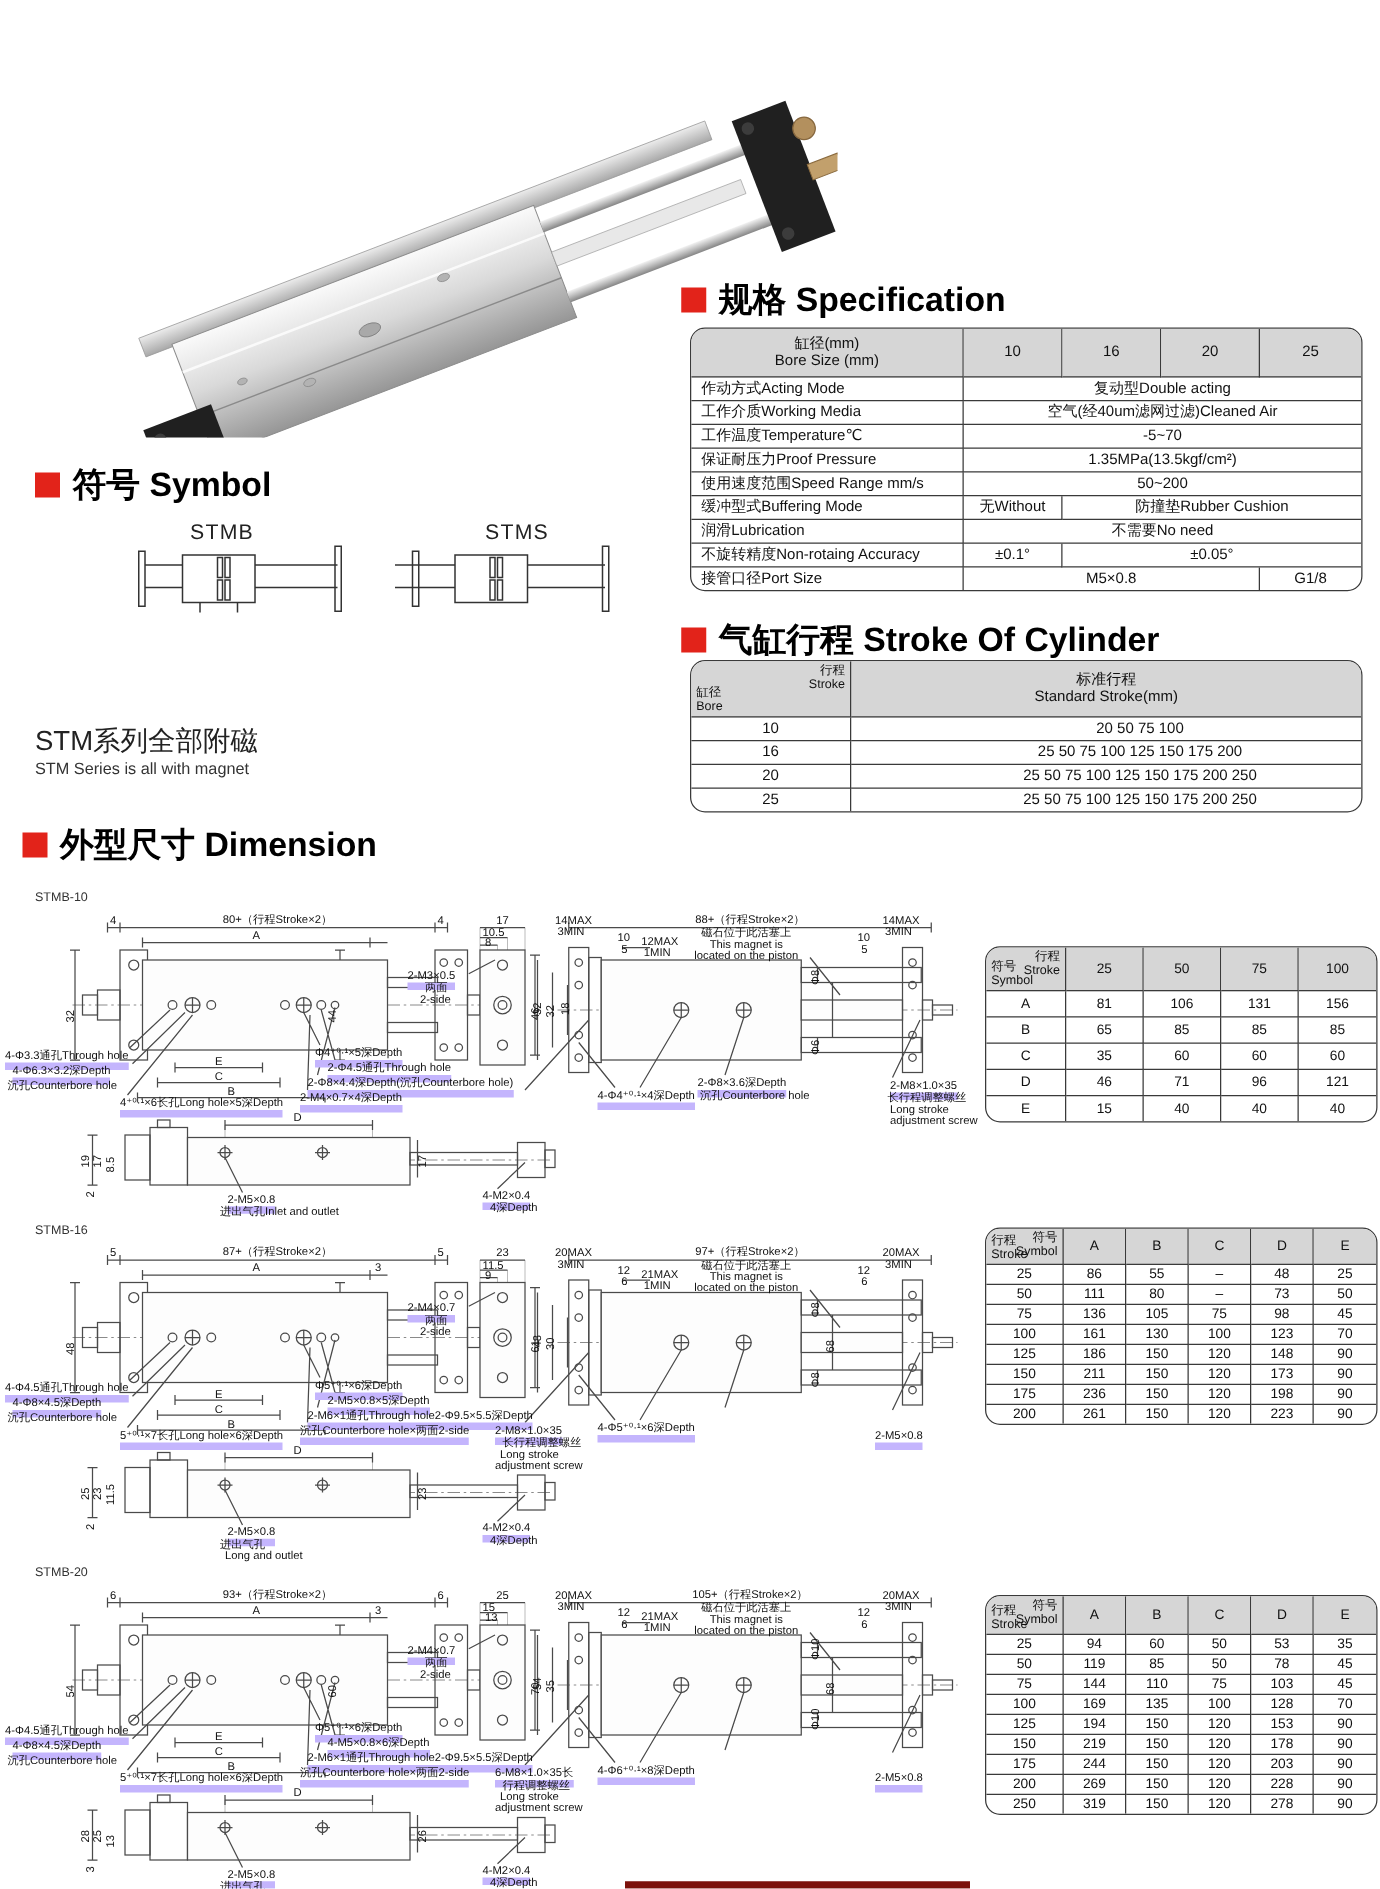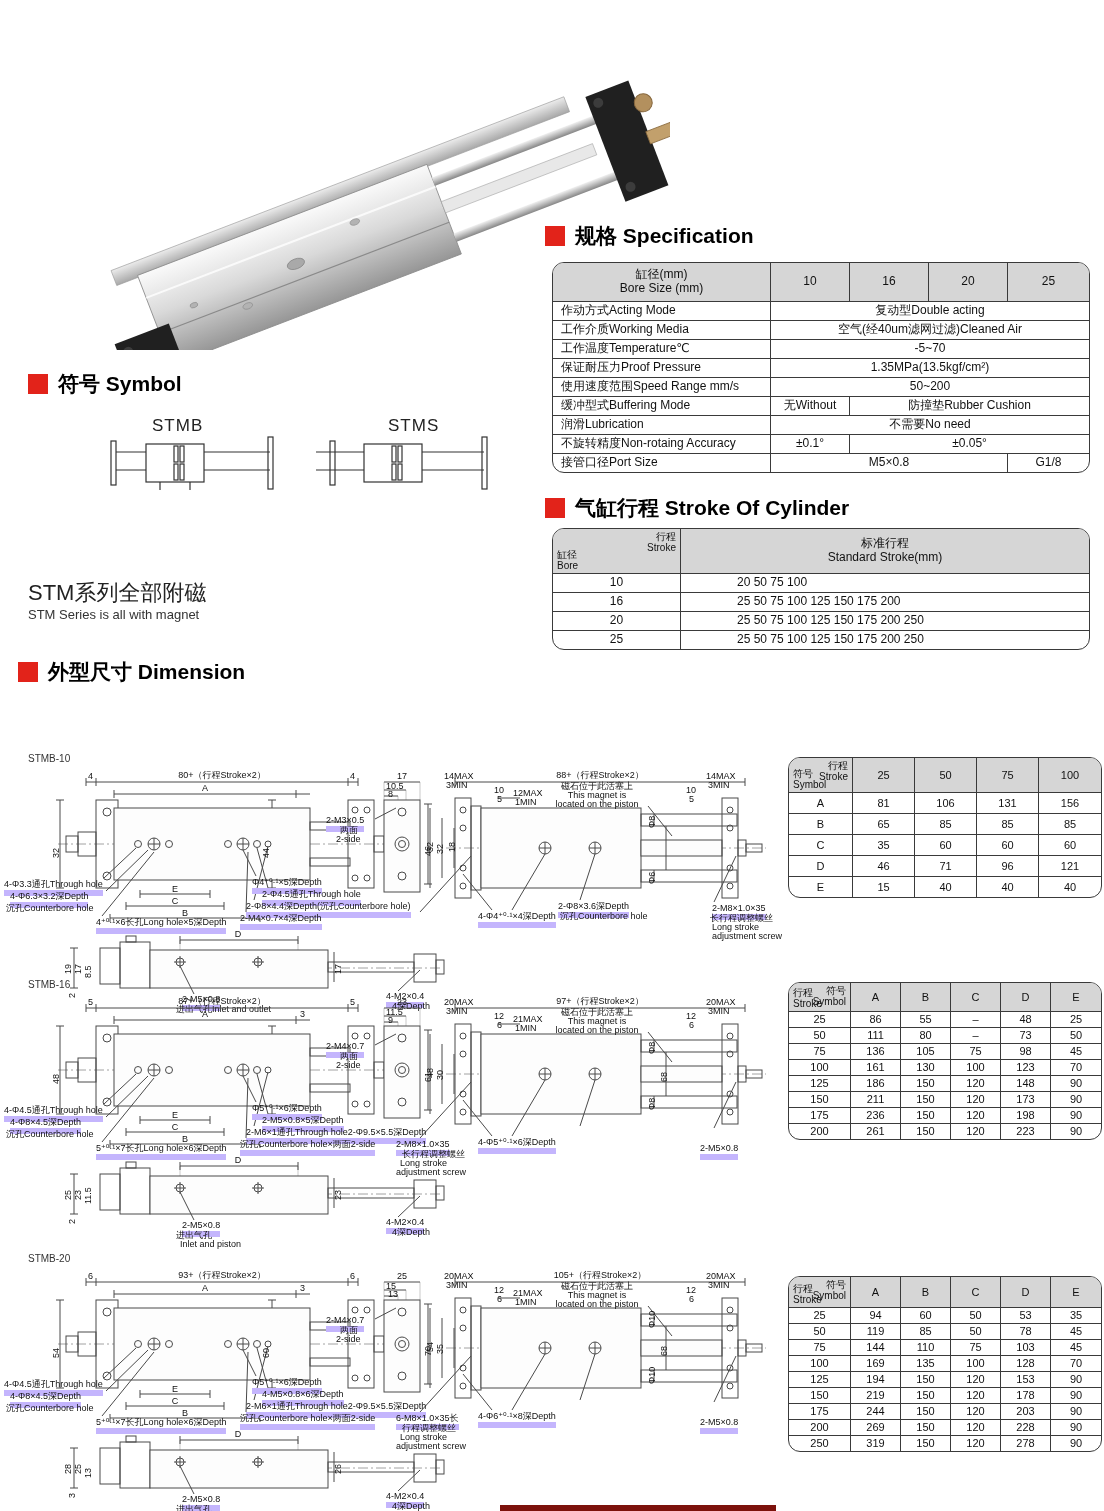--- a/index.html
+++ b/index.html
@@ -1,53 +1,53 @@
 <!DOCTYPE html>
 <html><head>
 <meta charset="utf-8">
 <style>
   html,body{margin:0;padding:0;background:#fff;}
   .page{position:relative;width:1104px;height:1511px;background:#fff;overflow:hidden;
         font-family:"Liberation Sans","DejaVu Sans",sans-serif;color:#111;}
   
-  .sec-head{position:absolute;display:flex;align-items:center;gap:10px;font-size:21px;font-weight:bold;color:#000;}
+  .sec-head{position:absolute;display:flex;align-items:center;gap:10px;font-size:27px;font-weight:bold;color:#000;}
   .sec-head .sq{width:20px;height:20px;background:#e2231a;flex:0 0 auto;}
   
   .rtable{position:absolute;border-collapse:separate;border-spacing:0;background:#fff;
           border:1.5px solid #3a3a3a;border-radius:12px;overflow:hidden;font-size:12px;color:#111;table-layout:fixed;}
   .rtable th,.rtable td{border-right:1px solid #3a3a3a;border-bottom:1px solid #3a3a3a;text-align:center;
           padding:0 2px;font-weight:normal;height:18px;line-height:1.15;}
   .rtable tr>*:last-child{border-right:none;}
   .rtable tbody tr:last-child>td{border-bottom:none;}
   .rtable thead th{background:#d6d6d6;}
   .corner{position:relative;background-color:#d6d6d6;
           background-image:linear-gradient(to bottom right,transparent calc(50% - .7px),#3a3a3a calc(50% - .7px),#3a3a3a calc(50% + .7px),transparent calc(50% + .7px));}
   .corner .ctr{position:absolute;top:2px;right:4px;text-align:right;font-size:10px;line-height:1.1;}
   .corner .cbl{position:absolute;bottom:2px;left:4px;text-align:left;font-size:10px;line-height:1.1;}
   #spec-table{left:552px;top:262px;width:536px;}
   #spec-table thead th{height:38px;}
   #spec-table td.lbl{text-align:left;padding-left:8px;}
   #stroke-table{left:552px;top:528px;width:536px;}
   #stroke-table thead th{height:44px;}
   #stroke-table tbody td{height:18px;}
-  #stroke-table tbody td:nth-child(2){text-align:left;padding-left:56px;}
+  #stroke-table tbody td:nth-child(2){text-align:center;padding-left:56px;}
   .dtable{font-size:11px;}
   #t10{left:788px;top:757px;width:312px;}
   #t10 thead th{height:34px;} #t10 tbody td{height:20px;}
   #t16{left:788px;top:982px;width:312px;}
   #t16 thead th{height:28px;} #t16 tbody td{height:15px;}
   #t20{left:788px;top:1276px;width:312px;}
   #t20 thead th{height:30px;} #t20 tbody td{height:15px;}
   
   .sym-label{position:absolute;font-size:17px;color:#222;letter-spacing:1px;}
   .magnet-zh{position:absolute;left:28px;top:578px;font-size:22px;color:#222;}
   .magnet-en{position:absolute;left:28px;top:607px;font-size:13px;color:#333;}
   
   .dim-block{position:absolute;left:0;width:780px;overflow:visible;}
-  #b10{top:712px;height:266px;margin-top:40px;} #b16{top:978px;height:274px;} #b20{top:1252px;height:259px;}
+  #b10{top:712px;height:266px;} #b16{top:978px;height:274px;} #b20{top:1252px;height:259px;}
   .dim-block svg.art{position:absolute;left:0;top:0;}
   .L{position:absolute;font-size:9px;line-height:1;white-space:nowrap;color:#111;}
   .Lv{transform:rotate(-90deg);transform-origin:0 0;}
   .Lc{transform:translateX(-50%);}
   .Lu{border-bottom:6px solid #c4b5fd;padding-bottom:1px;}
   .L-bname{left:28px;top:2px;font-size:10px;color:#333;}
   .L-f4l{left:88px;top:20px}.L-fmain{left:222px;top:19px}.L-f4r{left:350px;top:20px}
   .L-fA{left:205px;top:32px}.L-f3{left:300px;top:32px}
   .L-fv1{left:52px;top:106px}.L-fv2{left:262px;top:106px}
   .L-fE{left:175px;top:133px}.L-fC{left:175px;top:145px}.L-fB{left:185px;top:157px}
@@ -565,21 +565,21 @@
     <span class="L Lu L-sideR1">2-M5×0.8</span>
 
     <span class="L Lc L-bD">D</span>
     <span class="L Lv L-bv1">25</span>
     <span class="L Lv L-bv2">23</span>
     <span class="L Lv L-bv3">11.5</span>
     <span class="L Lv L-bv4">2</span>
     <span class="L Lv L-bvr">23</span>
     <span class="L Lu L-bc1">2-M5×0.8</span>
     <span class="L L-bc2">进出气孔</span>
-    <span class="L L-bc3">Inlet and piston</span>
+    <span class="L L-bc3">Long and outlet</span>
     <span class="L Lu L-bm1">4-M2×0.4</span>
     <span class="L L-bm2">4深Depth</span>
   </div>
   <div class="dim-block b20" id="b20">
     <svg class="art" width="780" height="270" viewBox="0 0 780 270">
       <g stroke="#bbb" stroke-width="0.8" fill="none">
         <path d="M114 74 H310 M114 110 H310 M384 74 H420 M384 112 H420 M481 66 H641 M481 126 H641 M180 188 V198 M298 188 V198 M384 30 V48 M420 30 V48 M406 38 V48 M398 44 V48"></path>
       </g>
       <g stroke="#8a8a8a" stroke-width="0.8" fill="none" stroke-dasharray="10 3 2 3">
         <path d="M58 92 H392 M446 96 H766 M160 216 H440"></path>

